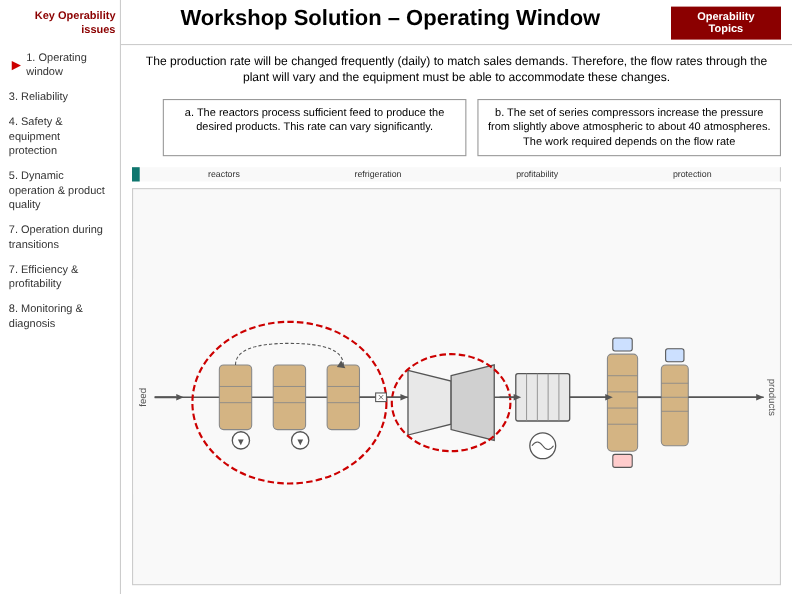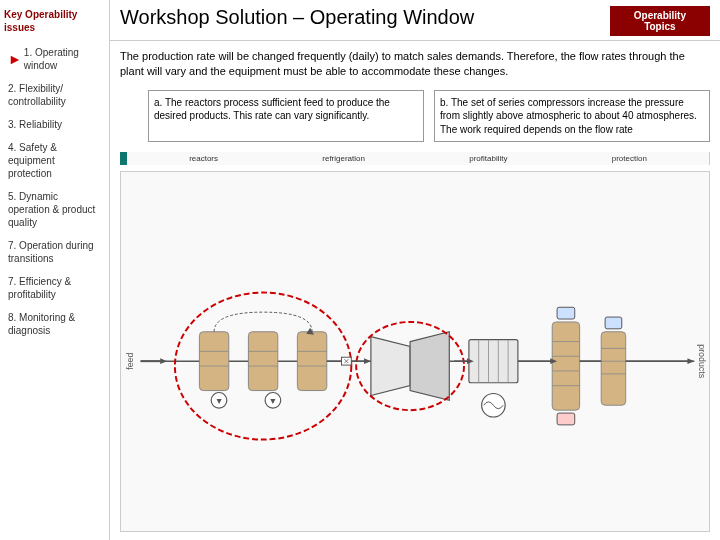--- a/index.html
+++ b/index.html
@@ -21,21 +21,21 @@
       border-right: 1px solid #ccc;
       padding: 8px 4px;
       display: flex;
       flex-direction: column;
       gap: 6px;
     }
     .sidebar-title {
       font-size: 10px;
       font-weight: bold;
       color: #8b0000;
-      text-align: left;
+      text-align: right;
       margin-bottom: 4px;
       line-height: 1.3;
     }
     .sidebar-item {
       font-size: 10px;
       color: #333;
       padding: 2px 4px;
       line-height: 1.3;
       cursor: pointer;
     }
@@ -62,40 +62,42 @@
     
     .header {
       display: flex;
       align-items: flex-start;
       justify-content: space-between;
       padding: 6px 10px 4px 10px;
       border-bottom: 1px solid #ccc;
     }
     .header-title {
       font-size: 20px;
-      font-weight: normal;
+      font-weight: bold;
       color: #000;
+      margin-left: 44px;
     }
     .topics-box {
       background: #8b0000;
       color: #fff;
       font-size: 10px;
       font-weight: bold;
       text-align: center;
       padding: 4px 24px;
       min-width: 70px;
     }
 
     
     .content {
       flex: 1;
       padding: 8px 10px;
       display: flex;
       flex-direction: column;
       gap: 6px;
+      text-align: center;
     }
 
     .intro-text {
       font-size: 11px;
       color: #000;
       line-height: 1.4;
       margin-bottom: 4px;
     }
 
     .two-col {
@@ -144,23 +146,20 @@
 </head>
 <body>
 
 <div class="sidebar">
   <div class="sidebar-title">Key Operability issues</div>
   <div class="sidebar-item active">
     <span class="arrow">►</span>
     <span>1. Operating window</span>
   </div>
   <div class="sidebar-item">
-    <span>2. Flexibility/ controllability</span>
-  </div>
-  <div class="sidebar-item">
     <span>3. Reliability</span>
   </div>
   <div class="sidebar-item">
     <span>4. Safety &amp; equipment protection</span>
   </div>
   <div class="sidebar-item">
     <span>5. Dynamic operation &amp; product quality</span>
   </div>
   <div class="sidebar-item">
     <span>7. Operation during transitions</span>

